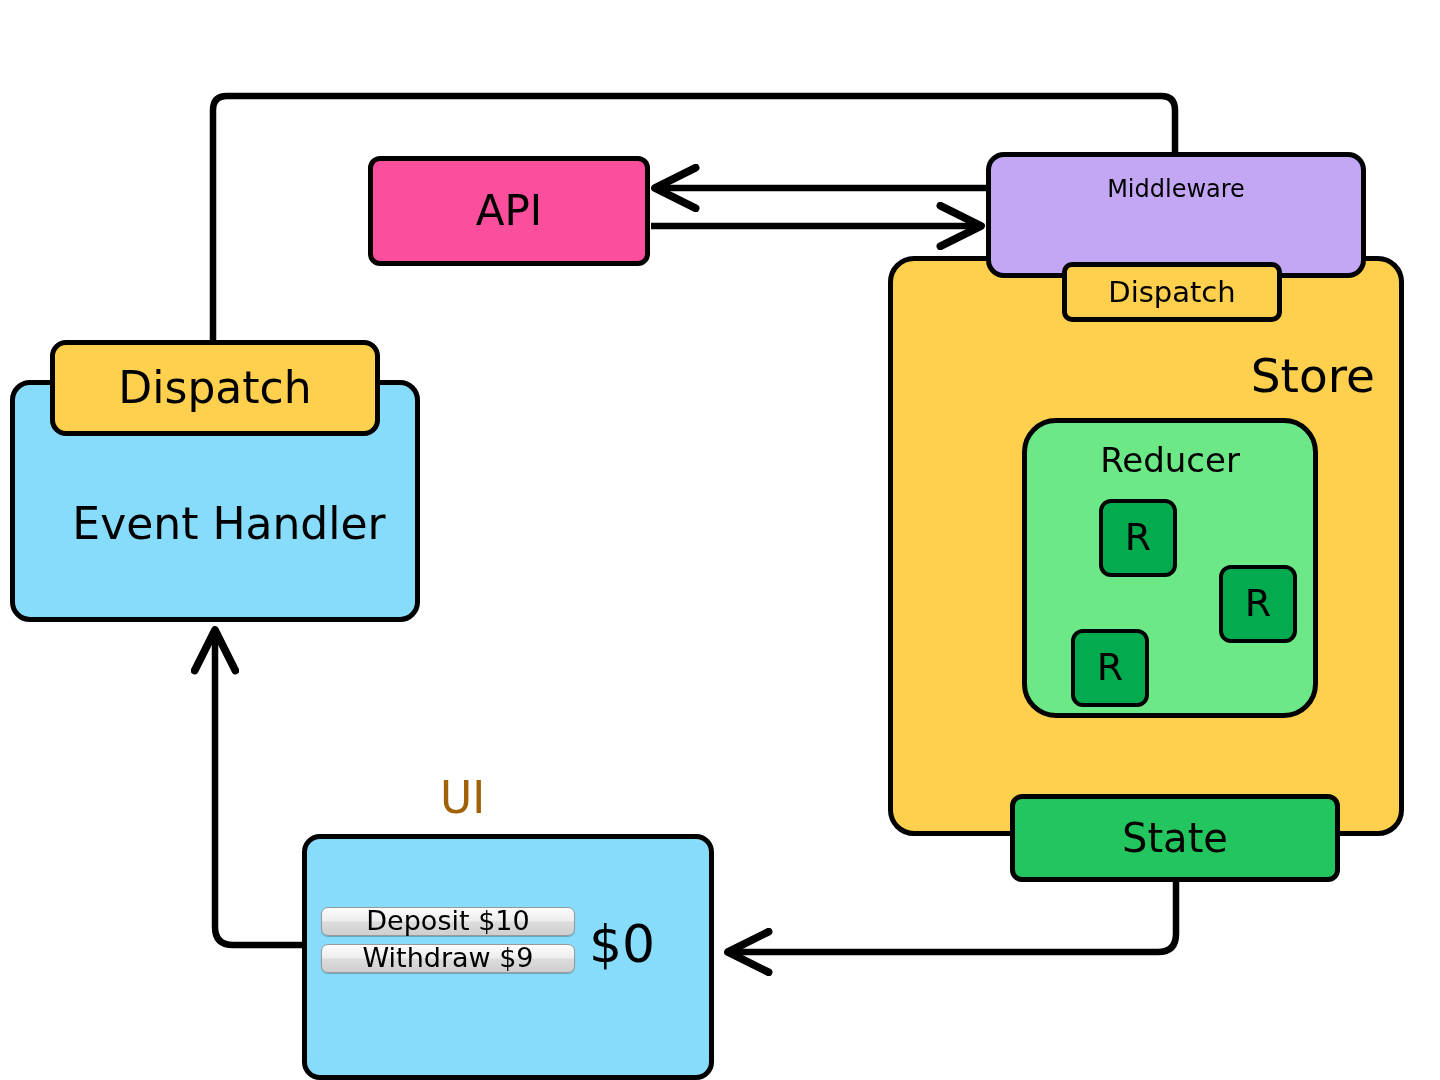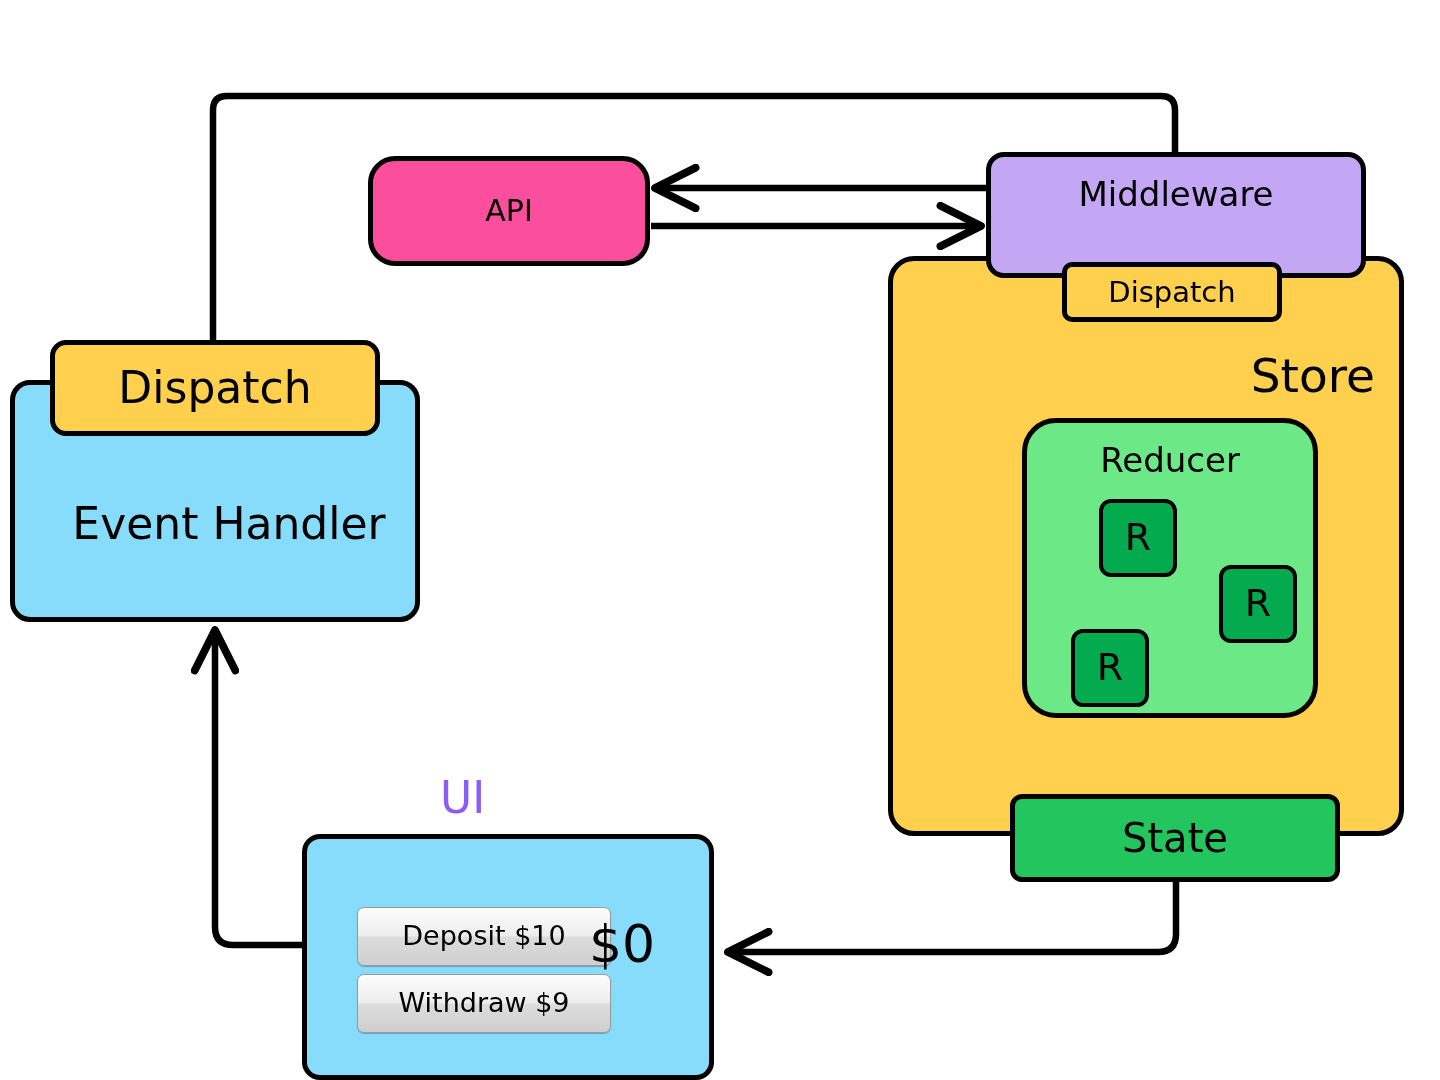--- a/index.html
+++ b/index.html
@@ -54,30 +54,30 @@
     z-index: 4;
     left: auto;
     border: none;
     background: none;
     width: auto; height: auto;
   }
 
   .api-box {
     left: 368px; top: 156px; width: 282px; height: 110px;
     background: #FB4F9D;
-    border-radius: 27px;
-    font-size: 30px;
+    border-radius: 12px;
+    font-size: 42px;
     z-index: 5;
   }
 
   .middleware-box {
     left: 986px; top: 152px; width: 380px; height: 126px;
     background: #C3A7F5;
     border-radius: 18px;
-    font-size: 34px;
+    font-size: 24px;
     align-items: flex-start;
     padding-top: 20px;
     z-index: 5;
   }
 
   .dispatch-store-box {
     left: 1062px; top: 262px; width: 220px; height: 60px;
     background: #FED04D;
     border-radius: 10px;
     font-size: 29px;
@@ -143,44 +143,43 @@
     left: 302px; top: 834px; width: 412px; height: 246px;
     background: #87DCFB;
     border-radius: 18px;
     display: block;
     z-index: 4;
   }
   .ui-label {
     position: absolute;
     left: 440px; top: 772px;
     font-size: 44px;
-    color: #8b5cf6;
+    color: #a16207;
     z-index: 4;
   }
   .ui-buttons {
     position: absolute;
     left: 14px; top: 68px;
     display: flex;
     flex-direction: column;
     gap: 8px;
   }
   .ui-btn {
     width: 254px;
-    height: 59px;
+    height: 29px;
     border: 1px solid #9a9a9a;
     border-radius: 7px;
     background: linear-gradient(to bottom, #fdfdfd 0%, #ededed 48%, #dcdcdc 52%, #cfcfcf 100%);
     display: flex;
     align-items: center;
     justify-content: center;
     font-size: 27px;
     color: #000;
     box-sizing: border-box;
     box-shadow: 0 1px 1px rgba(0,0,0,0.25);
-    margin-left: 36px;
   }
   .ui-balance {
     position: absolute;
     left: 282px; top: 78px;
     font-size: 52px;
     color: #000;
   }
 </style>
 </head>
 <body>

